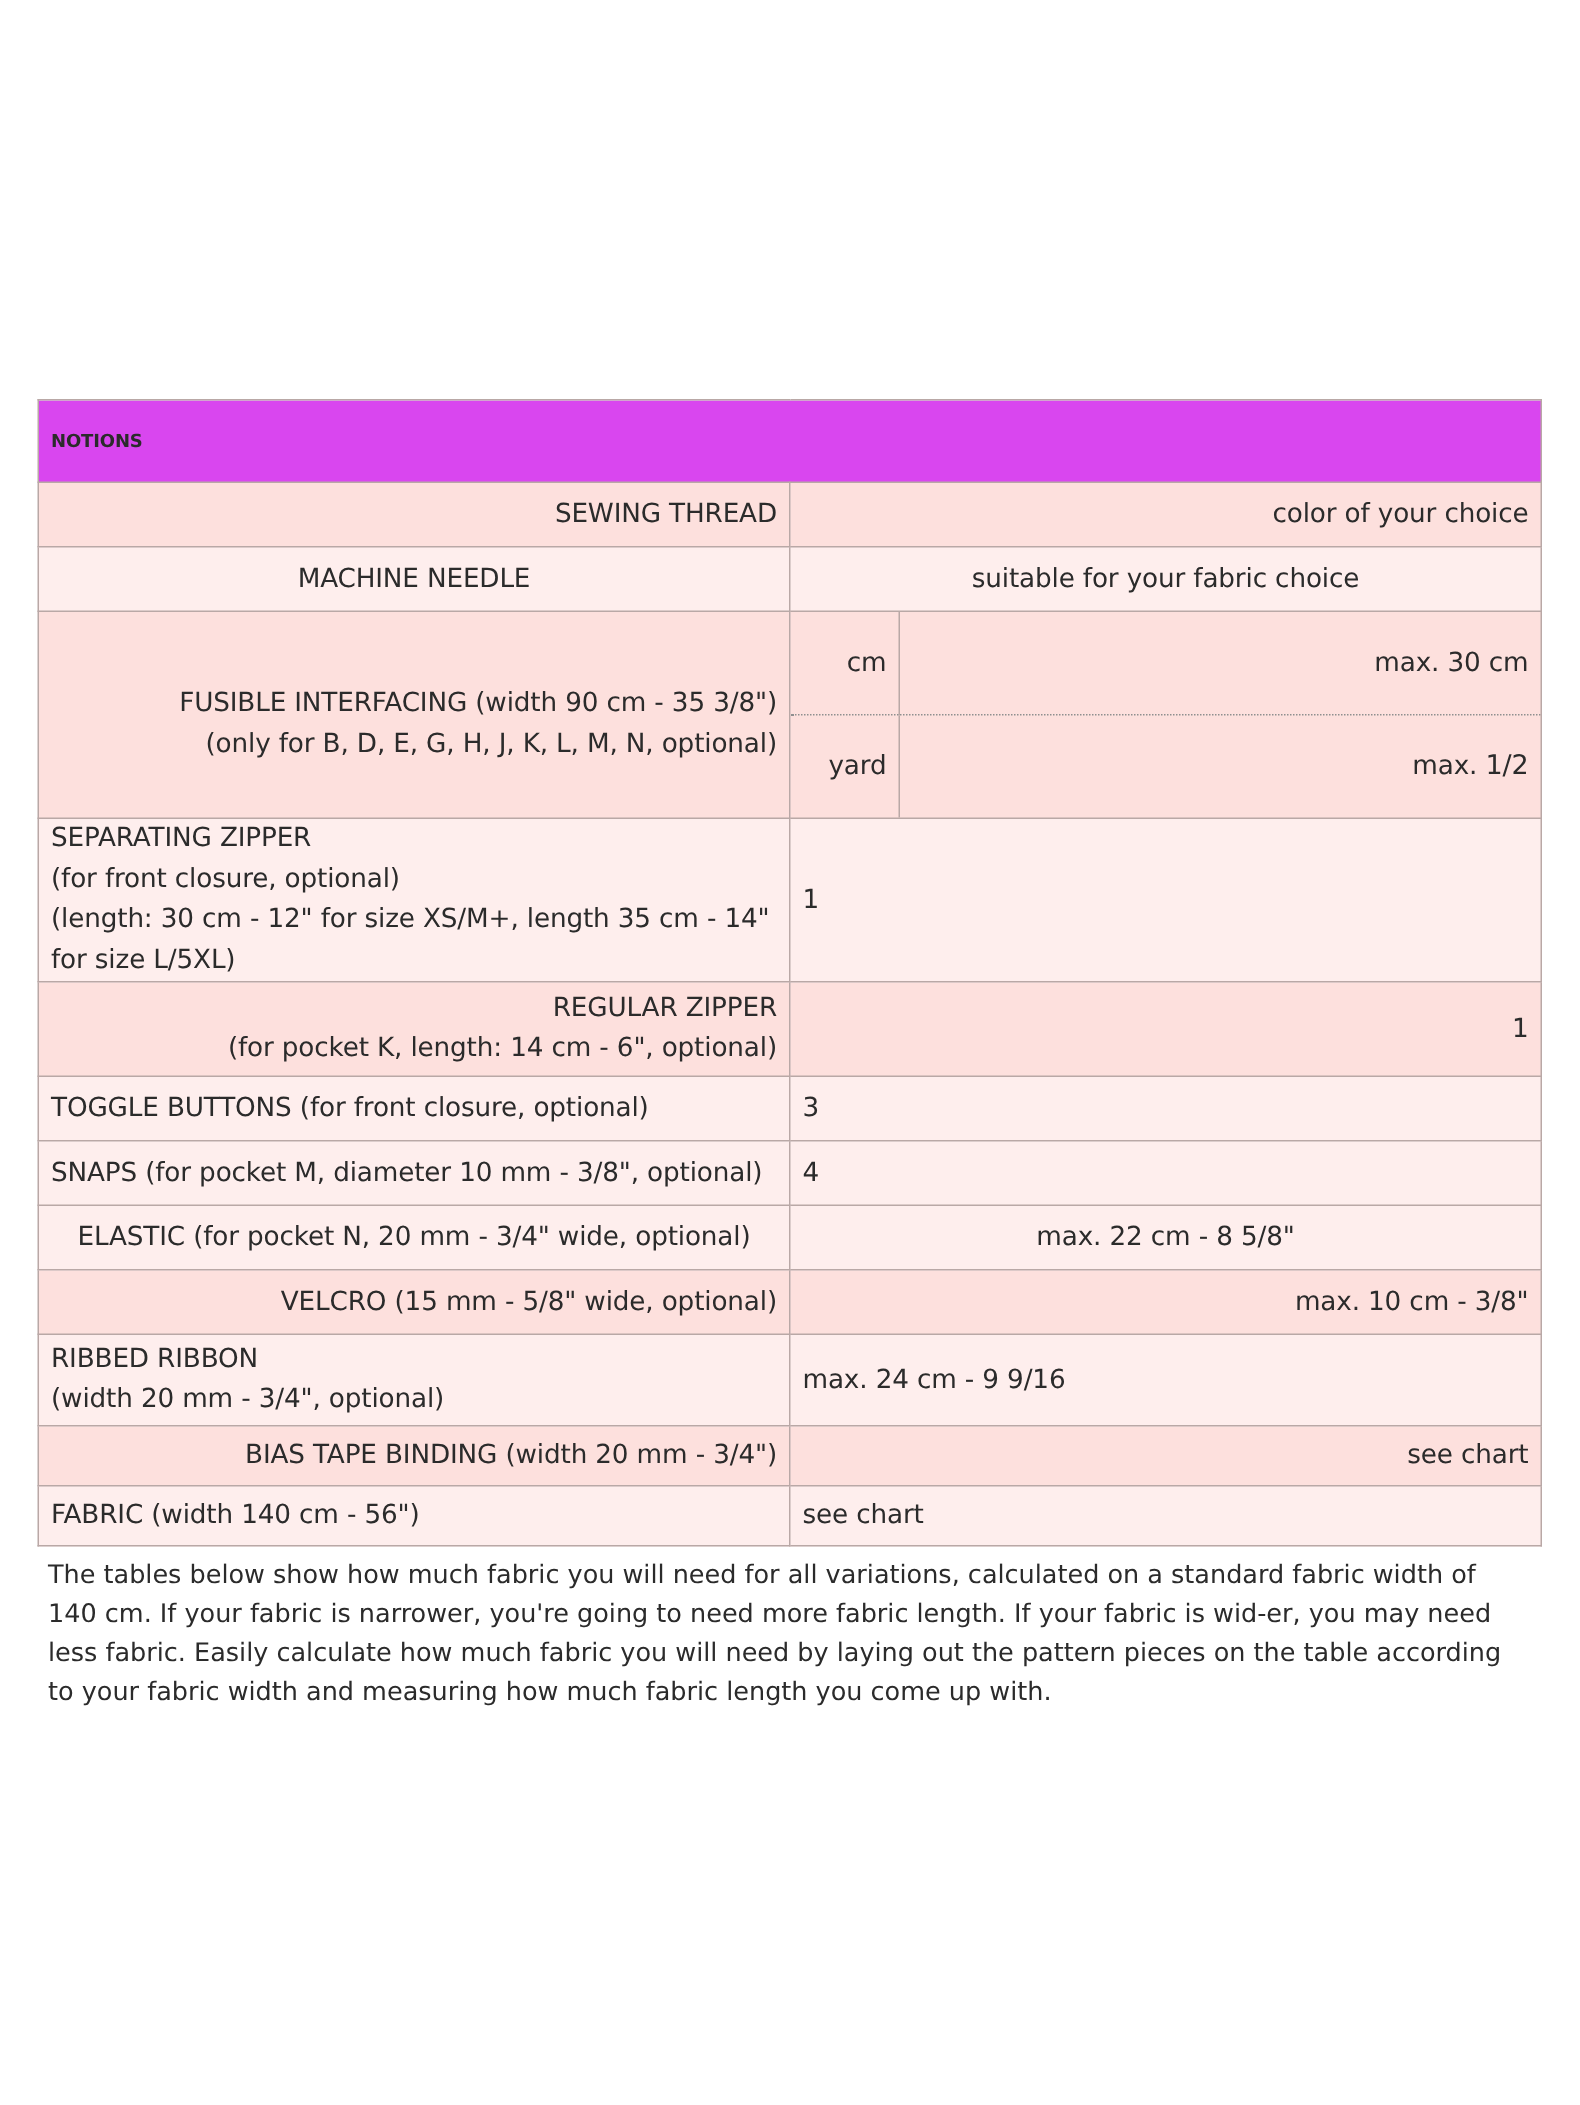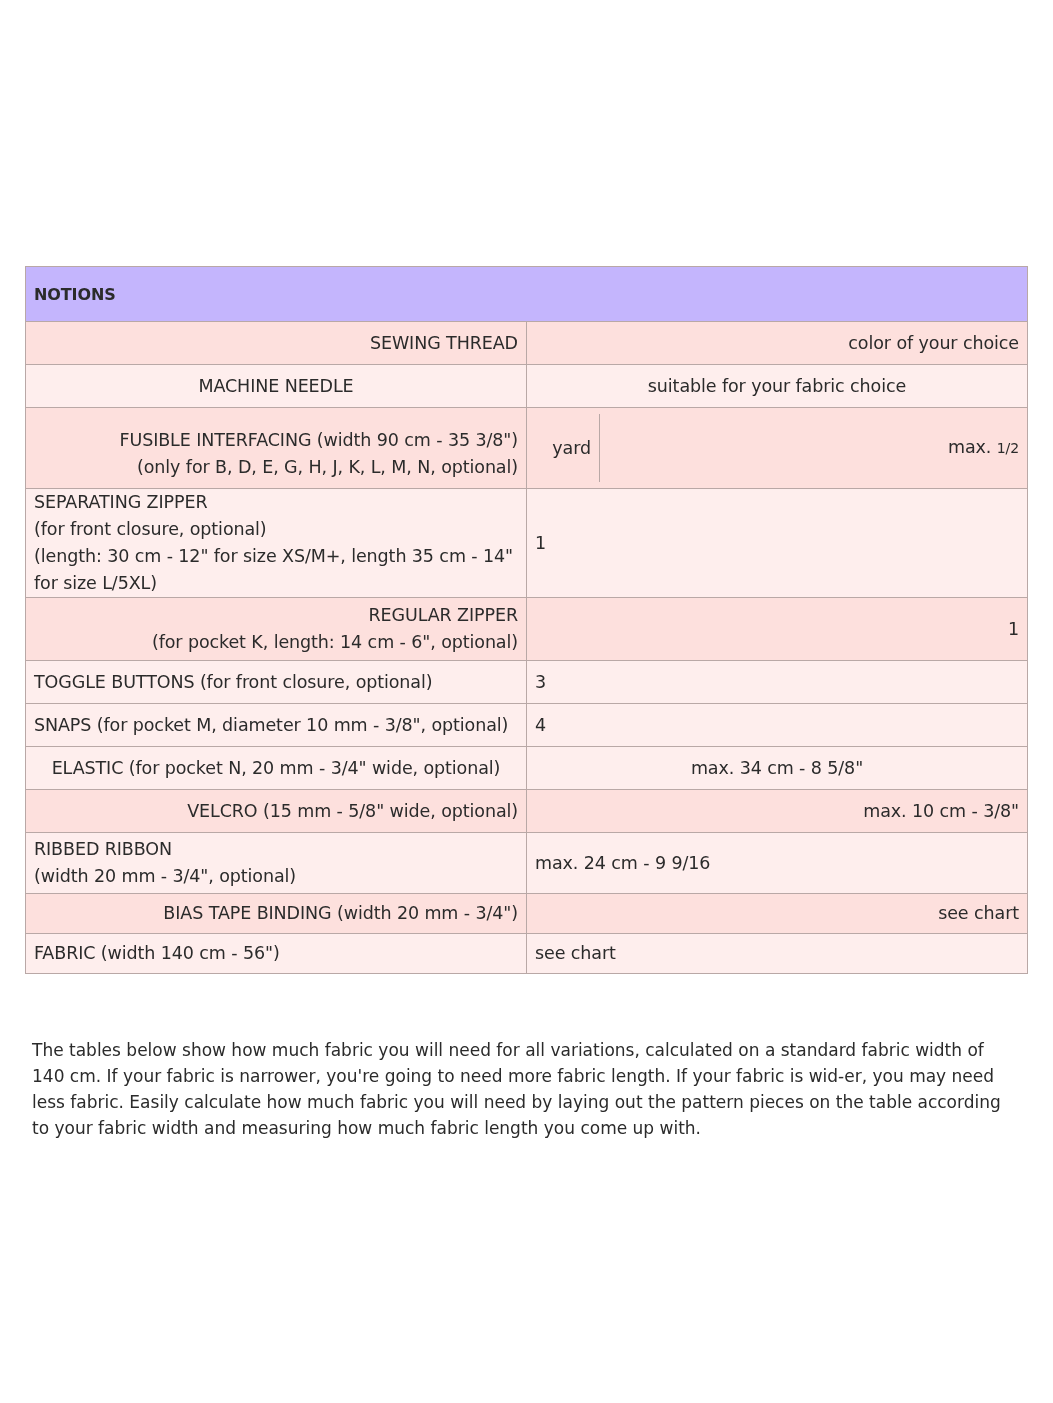--- a/index.html
+++ b/index.html
@@ -4,36 +4,36 @@
 <style>
   html, body { margin: 0; padding: 0; background: #ffffff; }
   body { width: 1053px; height: 1403px; position: relative; overflow: hidden;
          font-family: "DejaVu Sans", sans-serif; color: #2b2b2b; }
   .page { position: absolute; left: 0; top: 0; width: 1053px; height: 1403px; }
   table.notions { position: absolute; left: 25px; top: 266px; width: 1003px;
                   border-collapse: collapse; table-layout: fixed; }
   table.notions td { border: 1px solid #b9a8a6; padding: 0 8px; font-size: 17.5px;
                      line-height: 27px; vertical-align: middle; letter-spacing: -0.1px; }
   td.col-name { width: 676px; }
-  tr.hdr td { background: #c4b5fd; height: 54px; font-weight: bold; font-size: 16px; }
+  tr.hdr td { background: #d946ef; height: 54px; font-weight: bold; font-size: 12px; }
   tr.dark td { background: #fde0dd; text-align: right; }
   tr.light td { background: #feeeed; }
   tr.h42 td { height: 42px; }
   tr.h43 td { height: 42px; text-align: center; }
   tr.h40 td { height: 39px; margin-left: 32px; }
   tr.tall3 td { height: 88px; }
   tr.tall2a td { height: 62px; }
   tr.tall2b td { height: 60px; }
   tr.tall2c td { height: 68px; padding-top: 12px; padding-bottom: 0; }
   .sub { width: 100%; border-collapse: collapse; table-layout: fixed; }
   td.subwrap { padding: 0 !important; }
   .sub td { border: none !important; height: 33px; padding: 0 8px !important; line-height: 27px; background: transparent !important; }
   .sub td.unit { width: 56px; border-right: 1px solid #b9a8a6 !important; }
   .sub tr.first td { border-bottom: 1px dotted #8f8f8f !important; }
-  .frac { font-size: 14px; }
+  .frac { font-size: 18px; }
   p.note { position: absolute; left: 32px; top: 1037px; width: 985px; margin: 0;
            font-size: 17px; line-height: 26px; color: #2b2b2b; }
 </style>
 </head>
 <body>
 
 <div class="page">
   <table class="notions">
     <tbody>
         <tr class="hdr">
@@ -51,20 +51,24 @@
     </tr>
 
     <tr class="dark tall2c">
       <td class="col-name">
         <div>FUSIBLE INTERFACING (width 90 cm - 35 3/8")</div>
         <div>(only for B, D, E, G, H, J, K, L, M, N, optional)</div>
       </td>
       <td class="subwrap">
         <table class="sub">
           <tbody>
+                <tr class="first">
+            <td class="unit">cm</td>
+            <td>max. 30 cm</td>
+          </tr>
           <tr>
             <td class="unit">yard</td>
             <td><span>max. </span><span class="frac">1/2</span></td>
           </tr>
         </tbody>
             </table>
       </td>
     </tr>
 
     <tr class="light tall3">
@@ -91,21 +95,21 @@
 
 
     <tr class="light h42">
       <td class="col-name">SNAPS (for pocket M, diameter 10 mm - 3/8", optional)</td>
       <td>4</td>
     </tr>
 
 
     <tr class="light h43">
       <td class="col-name">ELASTIC (for pocket N, 20 mm  - 3/4" wide, optional)</td>
-      <td>max. 34 cm - 8 5/8"</td>
+      <td>max. 22 cm - 8 5/8"</td>
     </tr>
 
     <tr class="dark h42">
       <td class="col-name">VELCRO (15 mm - 5/8" wide, optional)</td>
       <td>max. 10 cm - 3/8"</td>
     </tr>
 
     <tr class="light tall2b">
       <td class="col-name">
         <div>RIBBED RIBBON</div>

